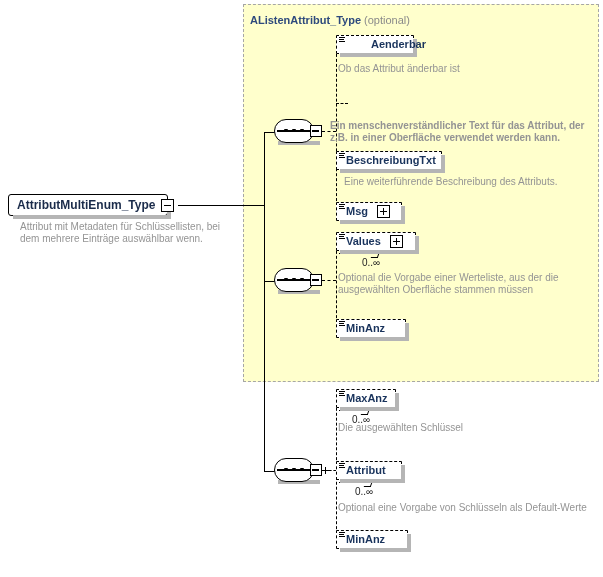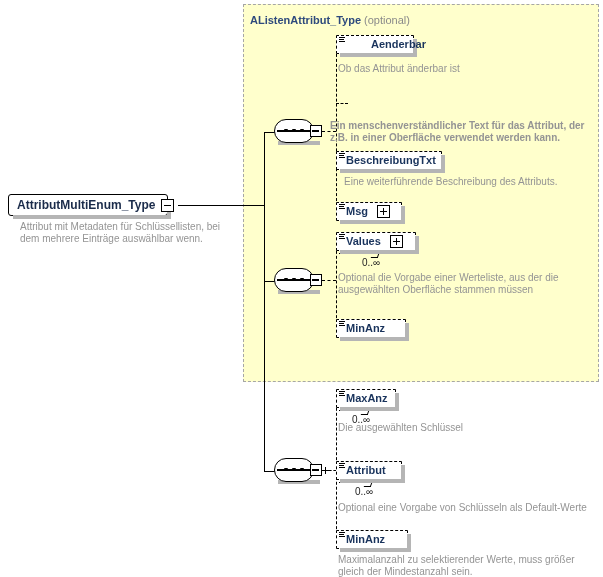--- a/index.html
+++ b/index.html
@@ -373,16 +373,14 @@
   <div class="anno" style="left:338px;top:502px;width:270px;">Optional eine Vorgabe von Schlüsseln als Default-Werte</div>
 
   <div class="node" style="left:336px;top:530px;width:72px;">
     <span class="attr-mark">
         <i></i>
         <i></i>
         <i></i>
       </span>
     <span class="nm">MinAnz</span>
   </div>
-  <div class="anno" style="left:338px;top:554px;width:262px;">Maximalanzahl zu selektierender Werte, muss größer
-gleich der Mindestanzahl sein.</div>
 
 </div>
 
 </body></html>

